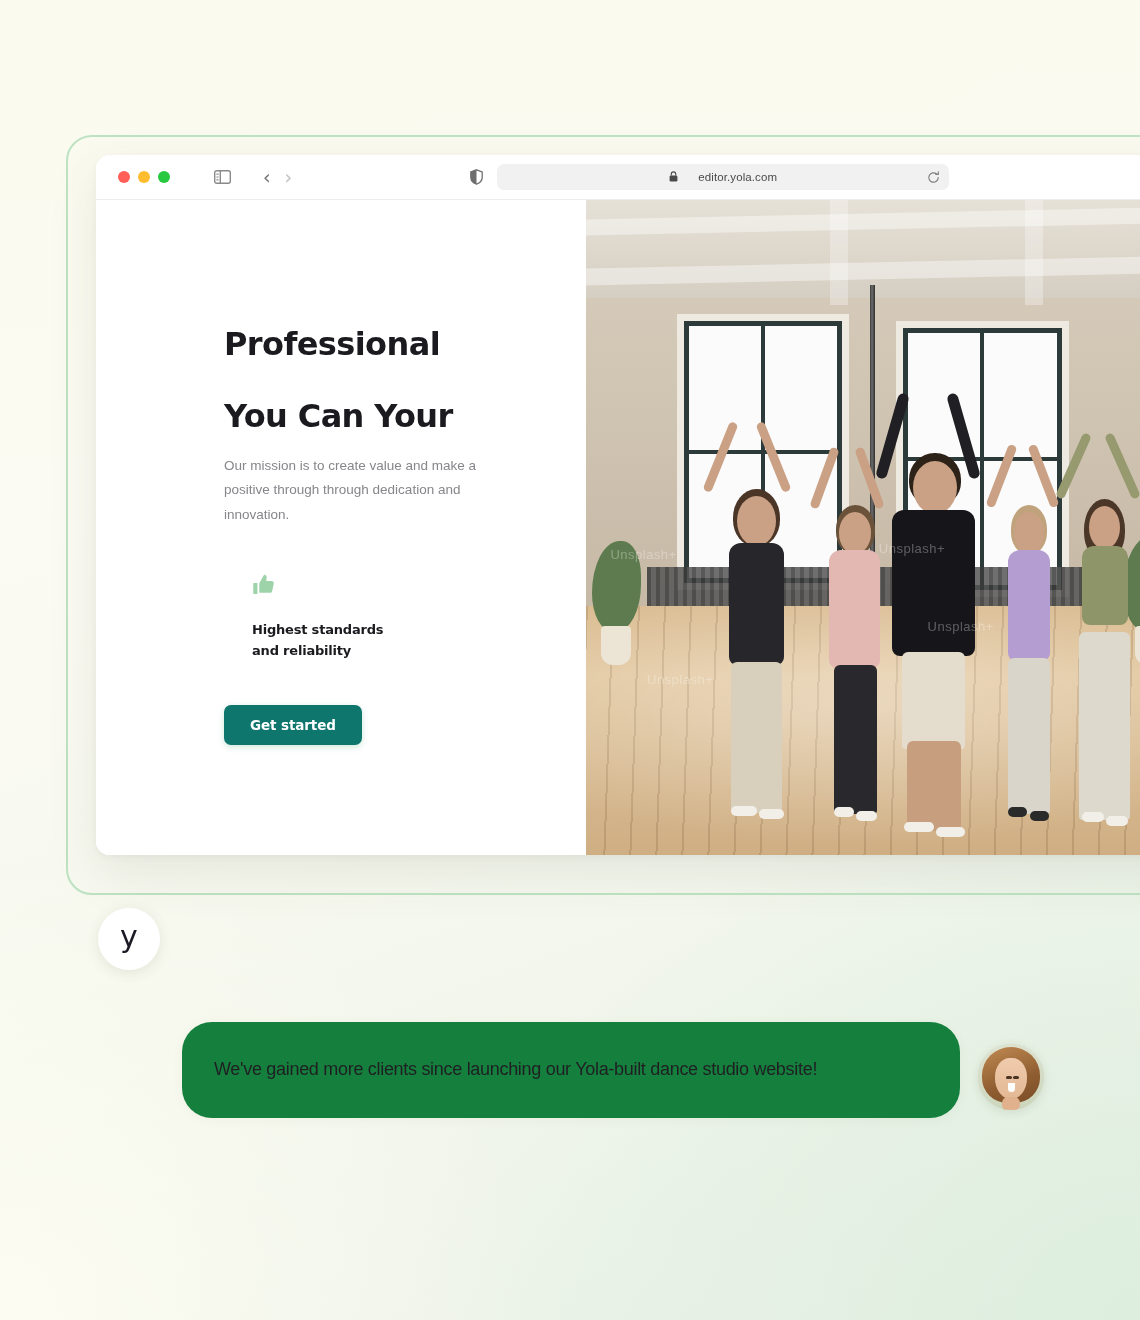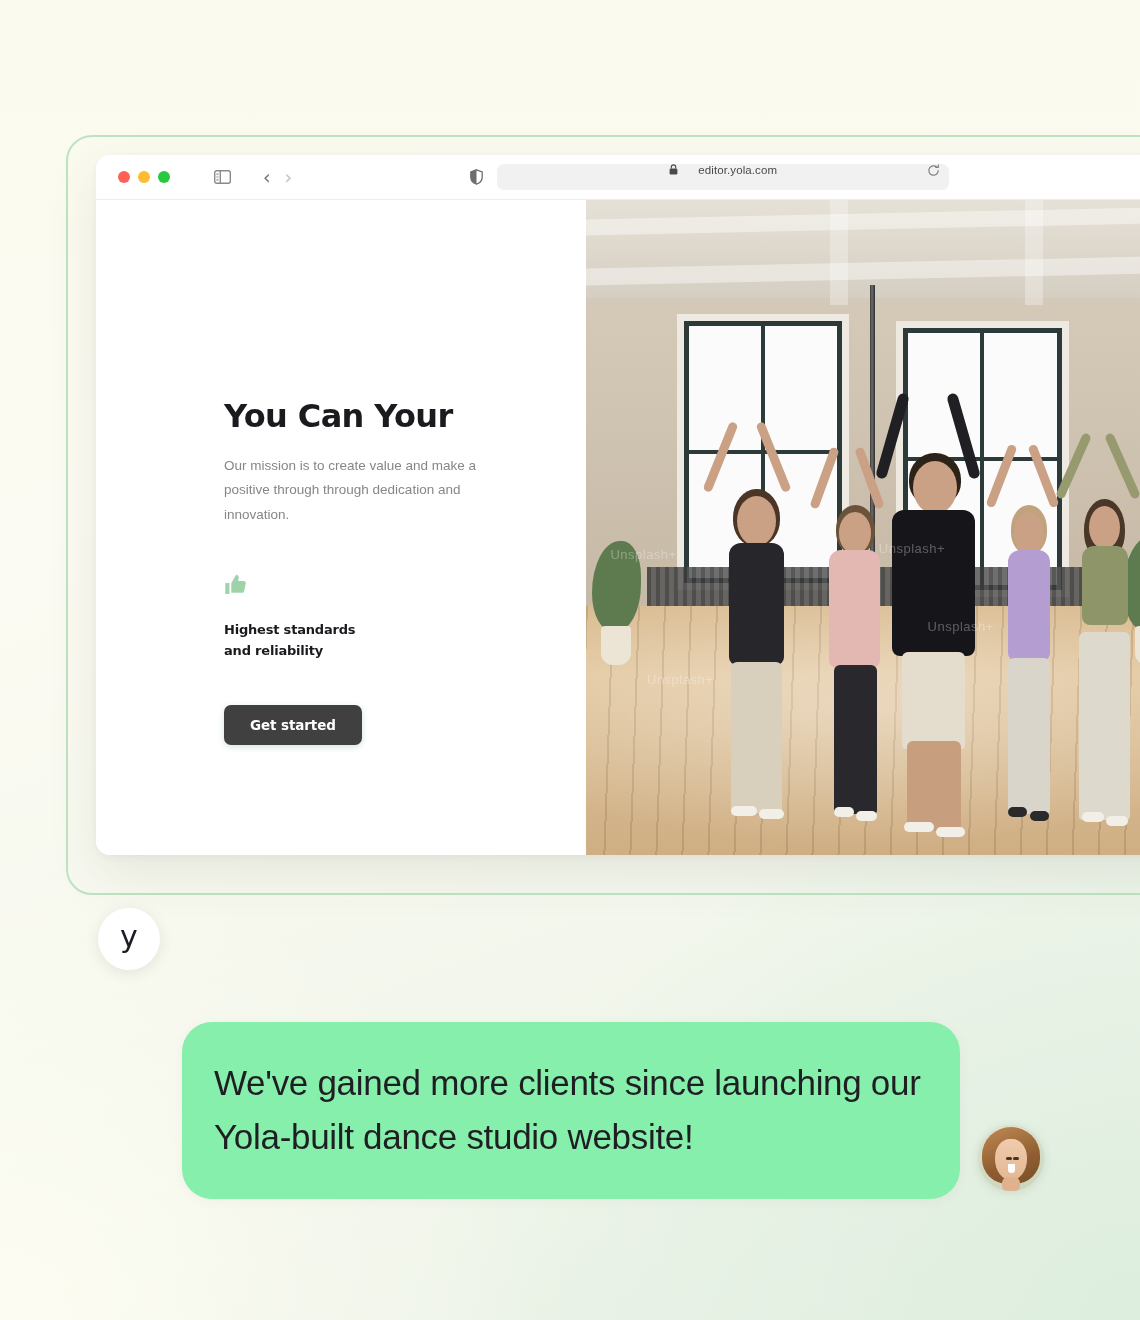--- a/index.html
+++ b/index.html
@@ -86,21 +86,21 @@
 
   .shield-icon { margin-left: 178px; }
 
   .url-bar {
     margin-left: 14px;
     width: 452px;
     height: 26px;
     background: #f1f1f1;
     border-radius: 7px;
     display: flex;
-    align-items: flex-start;
+    align-items: center;
     justify-content: center;
     position: relative;
     gap: 20px;
   }
   .url-text {
     font-size: 11.5px;
     color: #4a4a4a;
     letter-spacing: 0.1px;
   }
   .lock-glyph { font-size: 10px; color: #4a4a4a; line-height: 1; }
@@ -147,21 +147,21 @@
     line-height: 1.78;
     color: #86868b;
     width: 284px;
   }
 
   .features {
     margin-top: 42px;
     display: flex;
     gap: 32px;
   }
-  .feature { width: 140px; }
+  .feature { width: 140px; margin-left: 28px; }
   .feature-icon {
     color: #9ed3aa;
     height: 28px;
     display: flex;
     align-items: flex-end;
   }
   .feature-label {
     margin-top: 22px;
     font-family: "DejaVu Sans", sans-serif;
     font-weight: bold;
@@ -171,21 +171,21 @@
     letter-spacing: -0.2px;
   }
 
   .cta-btn {
     margin-top: 44px;
     display: inline-flex;
     align-items: center;
     justify-content: center;
     height: 40px;
     padding: 0 26px;
-    background: #404040;
+    background: #0f766e;
     color: #ffffff;
     border: none;
     border-radius: 7px;
     font-family: "DejaVu Sans", sans-serif;
     font-weight: bold;
     font-size: 13.5px;
     letter-spacing: -0.1px;
     cursor: pointer;
     box-shadow: 0 2px 6px rgba(69,165,107,0.25);
   }
@@ -322,24 +322,24 @@
   }
 
   .chat-row-2 {
     left: 182px;
     top: 1022px;
     display: flex;
     align-items: flex-end;
   }
   .bubble-2 {
     width: 778px;
-    background: #86efac;
+    background: #15803d;
     border-radius: 30px;
     padding: 34px 32px;
-    font-size: 35px;
+    font-size: 18px;
     line-height: 1.55;
     color: #1f1f23;
     letter-spacing: -0.3px;
     box-shadow: 0 2px 12px rgba(90,90,60,0.05);
   }
   .person-avatar {
     margin-left: 18px;
     margin-bottom: 8px;
     width: 66px; height: 66px;
     border-radius: 50%;
@@ -428,21 +428,21 @@
       </span>
     </div>
   </div>
 
   <div class="site">
 
     <div class="site-left">
       <div class="hero-copy">
 
         <h1 class="hero-title">
-          <br>
+          <span>Professional</span><br>
           <br>
           <span>You Can Your</span>
         </h1>
 
         <p class="hero-sub">Our mission is to create value and make a positive through through dedication and innovation.</p>
 
         <div class="features">
 
           <div class="feature">
             <div class="feature-icon">

